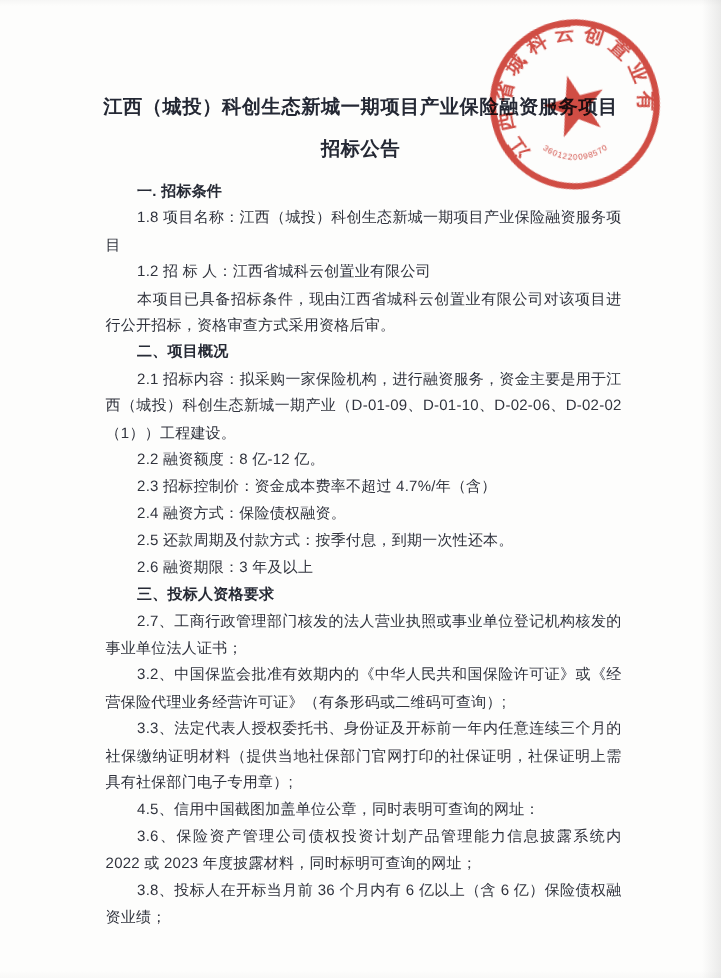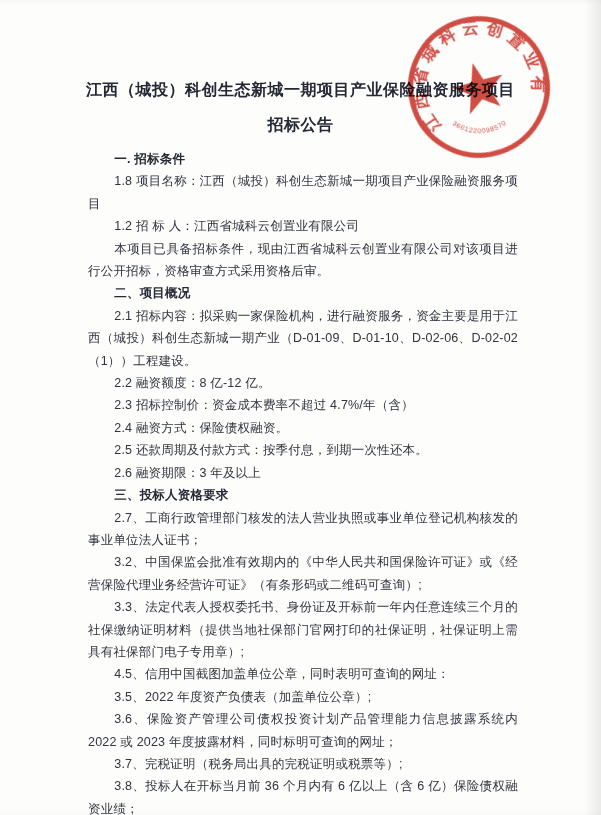--- a/index.html
+++ b/index.html
@@ -91,19 +91,17 @@
     <p>2.3 招标控制价：资金成本费率不超过 4.7%/年（含）</p>
     <p>2.4 融资方式：保险债权融资。</p>
     <p>2.5 还款周期及付款方式：按季付息，到期一次性还本。</p>
     <p>2.6 融资期限：3 年及以上</p>
 
     <p class="heading">三、投标人资格要求</p>
     <p>2.7、工商行政管理部门核发的法人营业执照或事业单位登记机构核发的事业单位法人证书；</p>
     <p>3.2、中国保监会批准有效期内的《中华人民共和国保险许可证》或《经营保险代理业务经营许可证》（有条形码或二维码可查询）;</p>
     <p>3.3、法定代表人授权委托书、身份证及开标前一年内任意连续三个月的社保缴纳证明材料（提供当地社保部门官网打印的社保证明，社保证明上需具有社保部门电子专用章）;</p>
     <p>4.5、信用中国截图加盖单位公章，同时表明可查询的网址：</p>
-    <p>3.5、2022 年度资产负债表（加盖单位公章）;</p>
     <p>3.6、保险资产管理公司债权投资计划产品管理能力信息披露系统内 2022 或 2023 年度披露材料，同时标明可查询的网址；</p>
-    <p>3.7、完税证明（税务局出具的完税证明或税票等）;</p>
     <p>3.8、投标人在开标当月前 36 个月内有 6 亿以上（含 6 亿）保险债权融资业绩；</p>
 
   </div>
 </div>
 
 </body></html>

